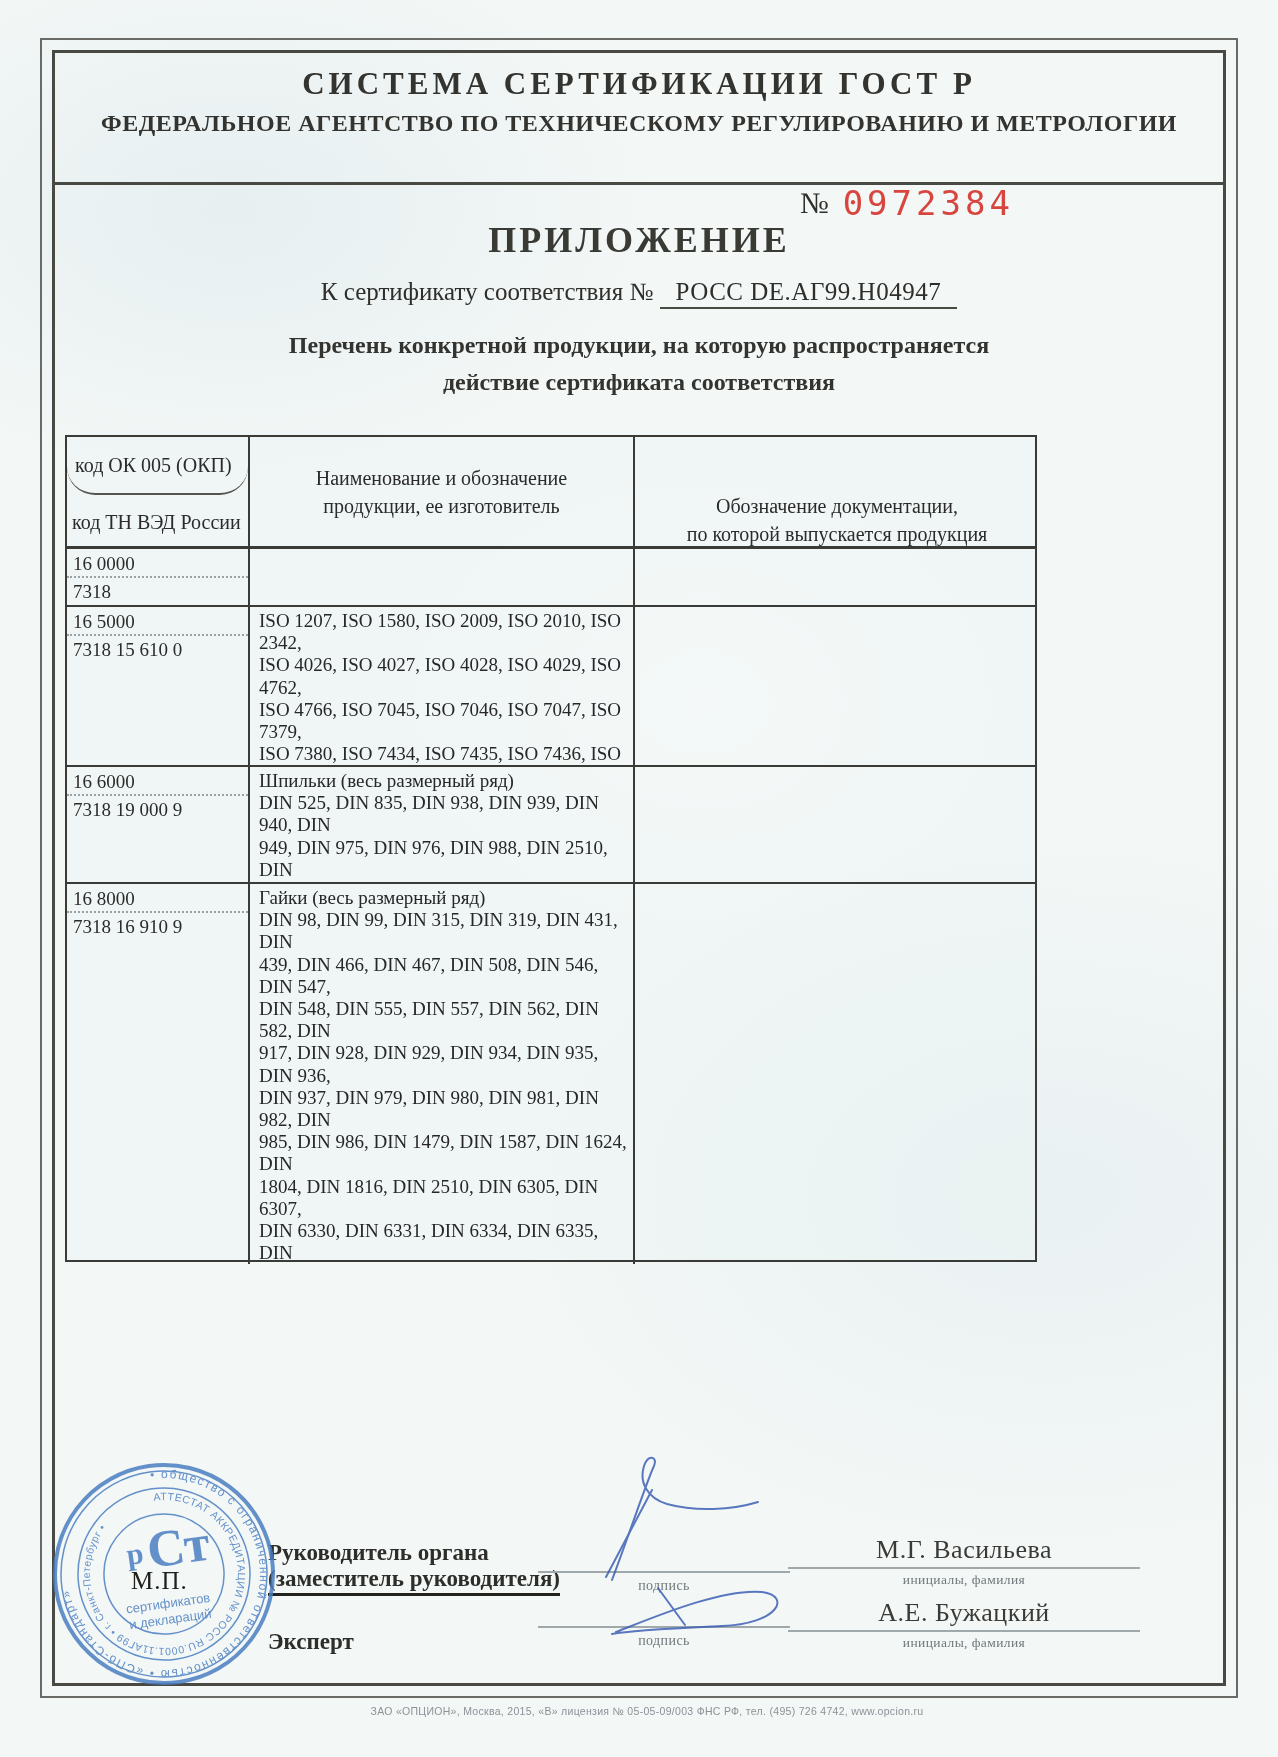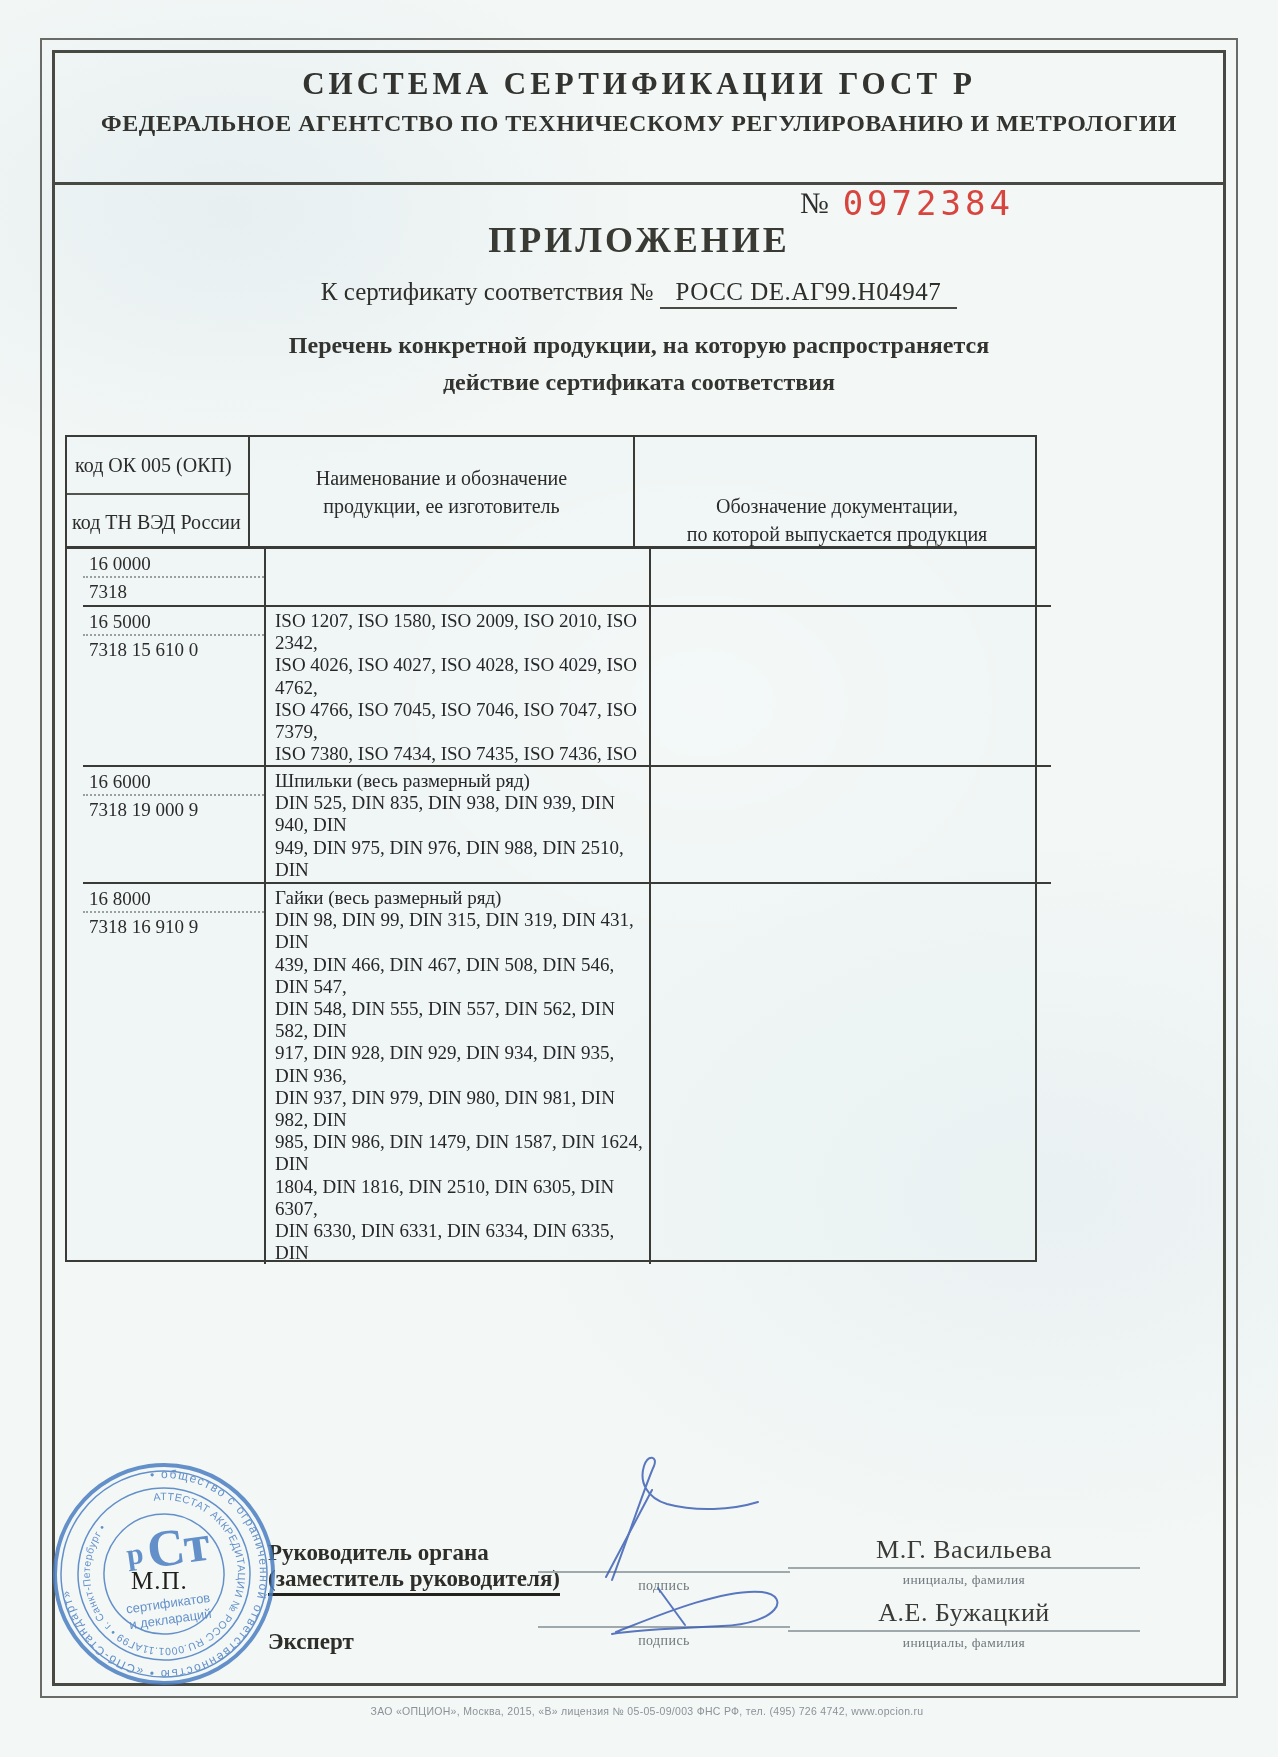--- a/index.html
+++ b/index.html
@@ -33,25 +33,25 @@
   .subtitle { position:absolute; left:0; top:327px; width:100%; font-size:24px; font-weight:bold; line-height:37px; color:#33332f; white-space:pre-line; }
 
   
   .table { position:absolute; left:65px; top:435px; width:972px; height:827px; border:2.5px solid #3a3a36; background:rgba(235,243,244,.35); }
   .thead { position:absolute; left:0; top:0; width:100%; height:112px; border-bottom:3px solid #3a3a36; }
   .col { position:absolute; top:0; height:100%; }
   .c1 { left:0; width:183px; border-right:2px solid #3a3a36; }
   .c2 { left:183px; width:385px; border-right:2px solid #3a3a36; }
   .c3 { left:568px; width:404px;margin-top:28px; }
   .th-c1-top { position:absolute; left:0; top:0; width:100%; height:58px; border-bottom:2px solid #55554f;
-               display:flex; align-items:center; padding-left:8px; font-size:20px; }
+               display:flex; align-items:center; padding-left:8px; font-size:20px;border-radius:28px; }
   .th-c1-bot { position:absolute; left:0; top:58px; width:100%; height:54px; display:flex; align-items:center; padding-left:5px; font-size:20px; }
   .th-mid { display:flex; align-items:center; justify-content:center; text-align:center; font-size:20px; line-height:28px; white-space:pre-line; }
 
-  .tbody-row { position:absolute; left:16px; width:100%; border-bottom:2px solid #3a3a36; }
+  .tbody-row { position:absolute; left:0; width:100%; border-bottom:2px solid #3a3a36; }
   .row-a { top:112px; height:58px; }
   .row-b { top:170px; height:160px; }
   .row-c { top:330px; height:117px; }
   .row-d { top:447px; height:380px; border-bottom:none; }
   .cell { position:absolute; top:0; height:100%; overflow:hidden; }
   .code-top { padding:4px 6px 2px; font-size:19px; border-bottom:2px dotted #9aa0a0; line-height:21px; }
   .code-bot { padding:3px 6px; font-size:19px; line-height:21px; }
   .cell-text { padding:3px 4px 2px 9px; font-size:19px; line-height:22.2px; white-space:pre-line; color:#27272a; }
 
   

